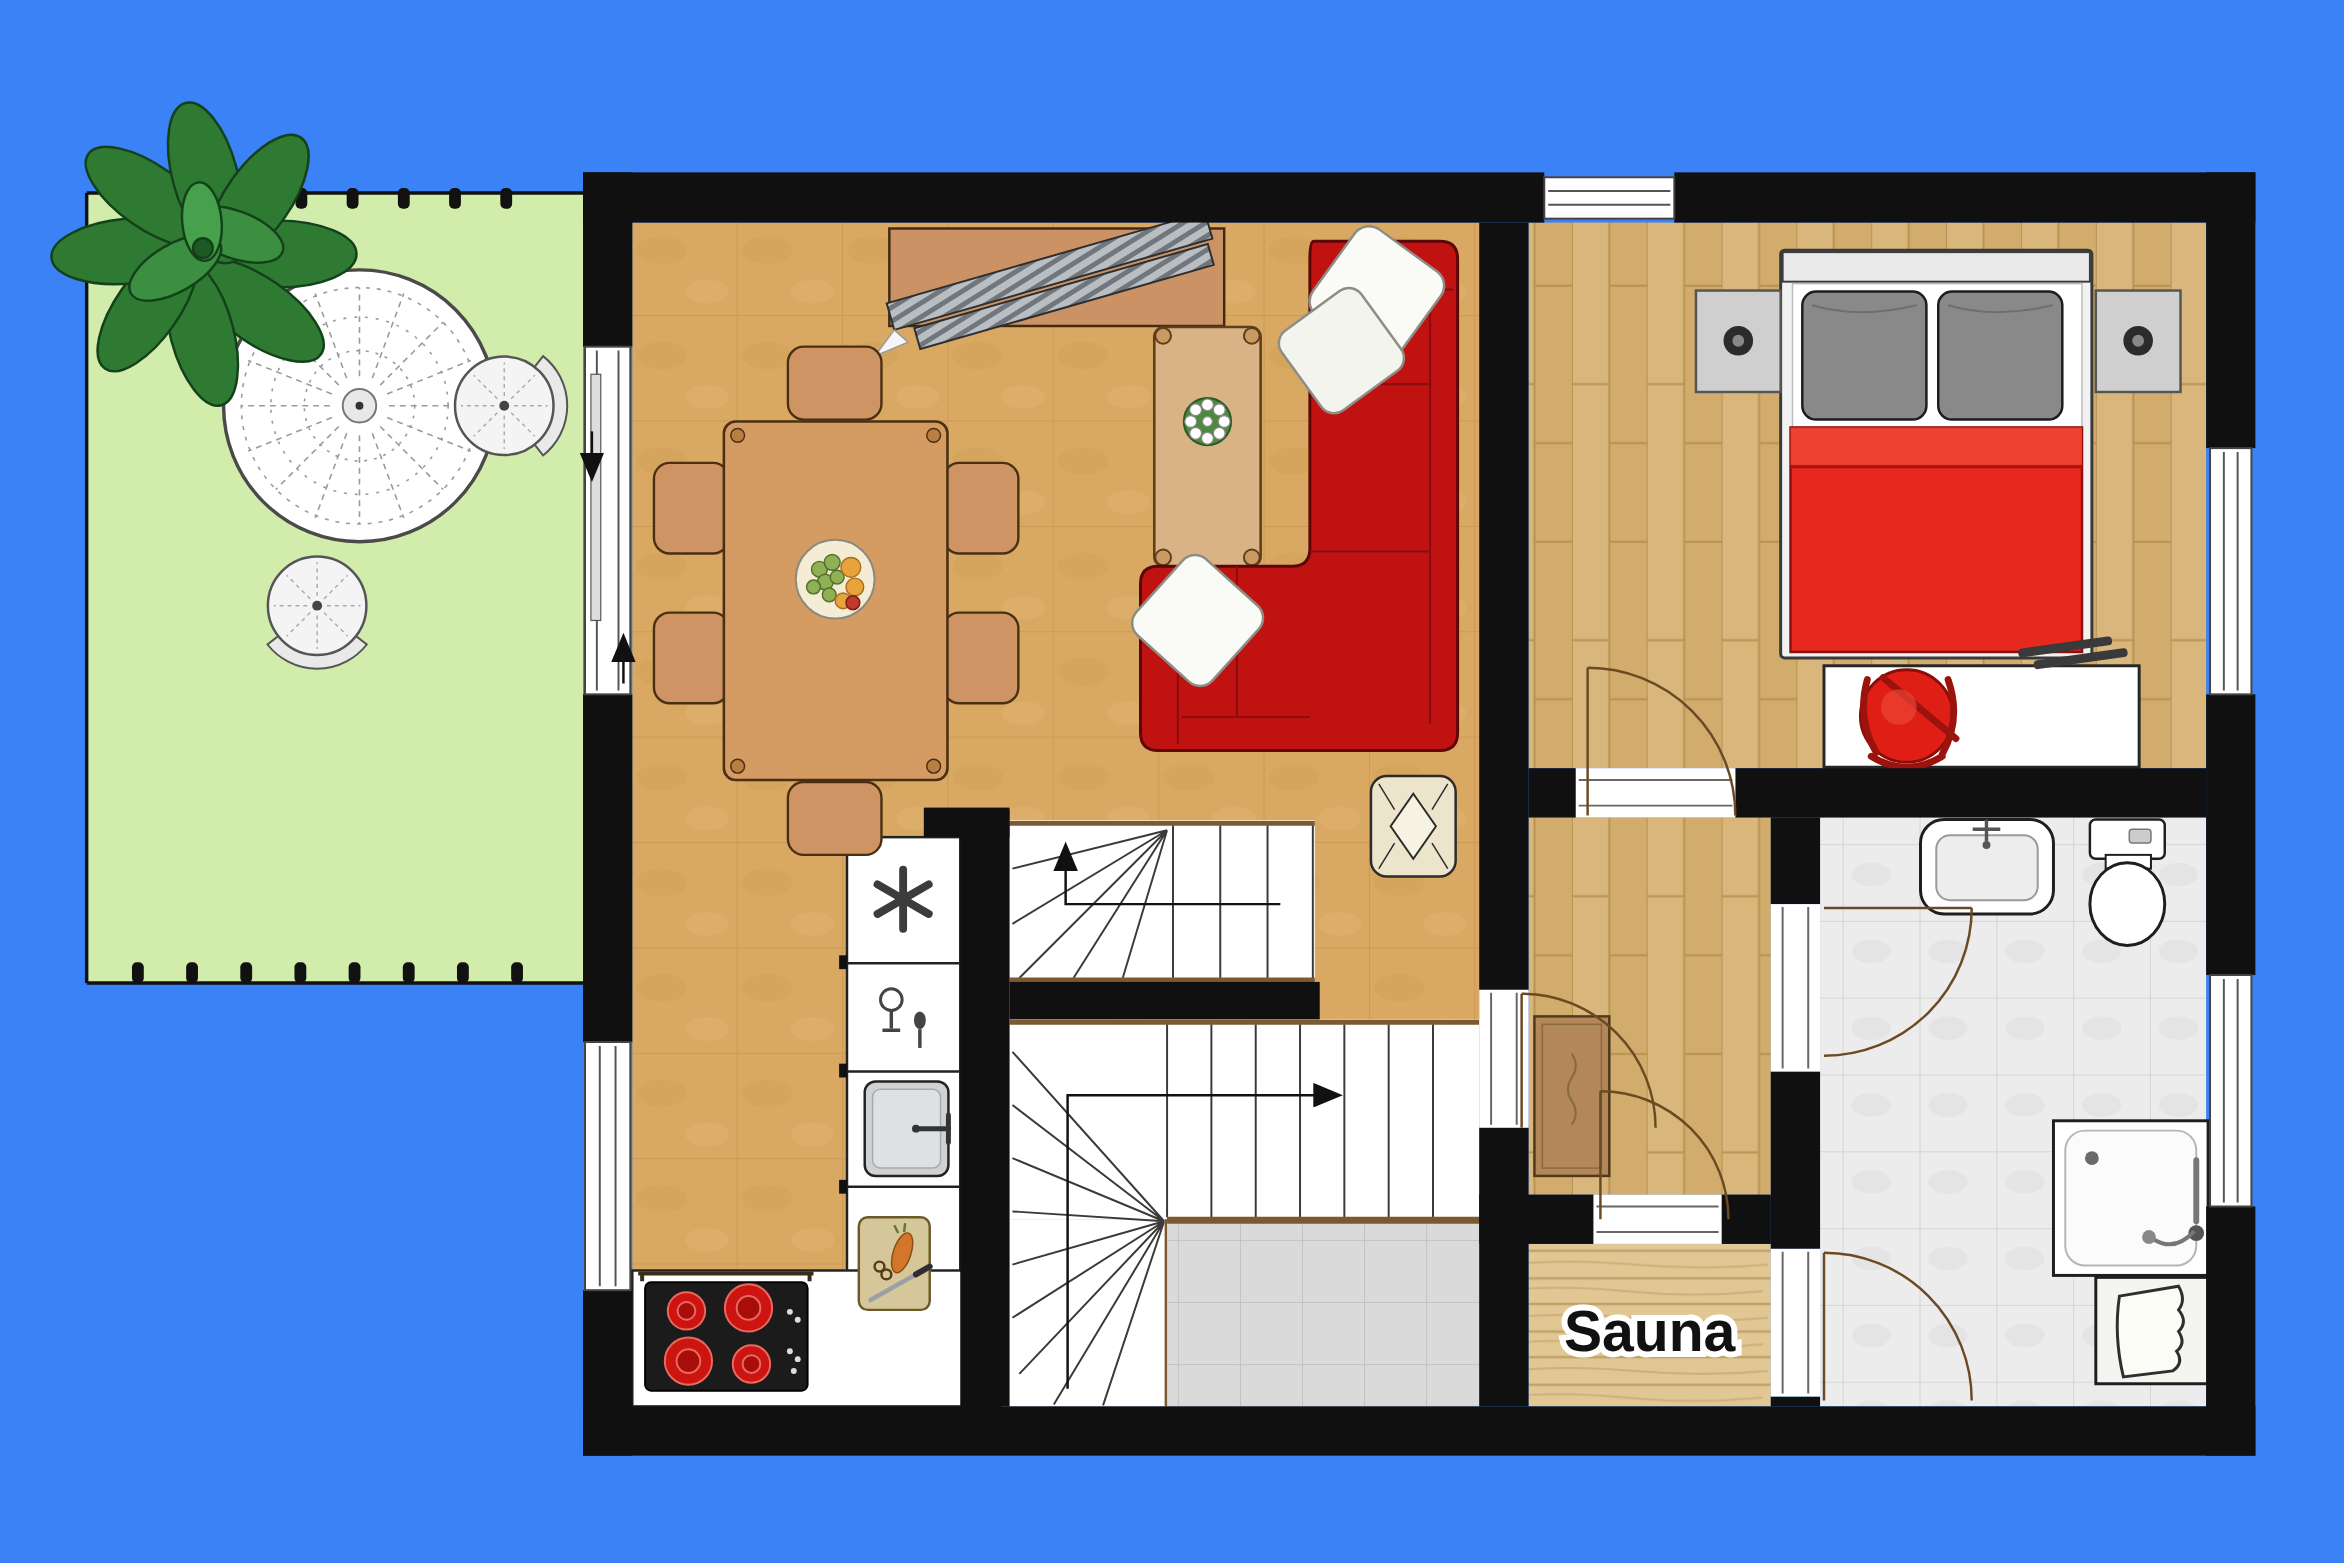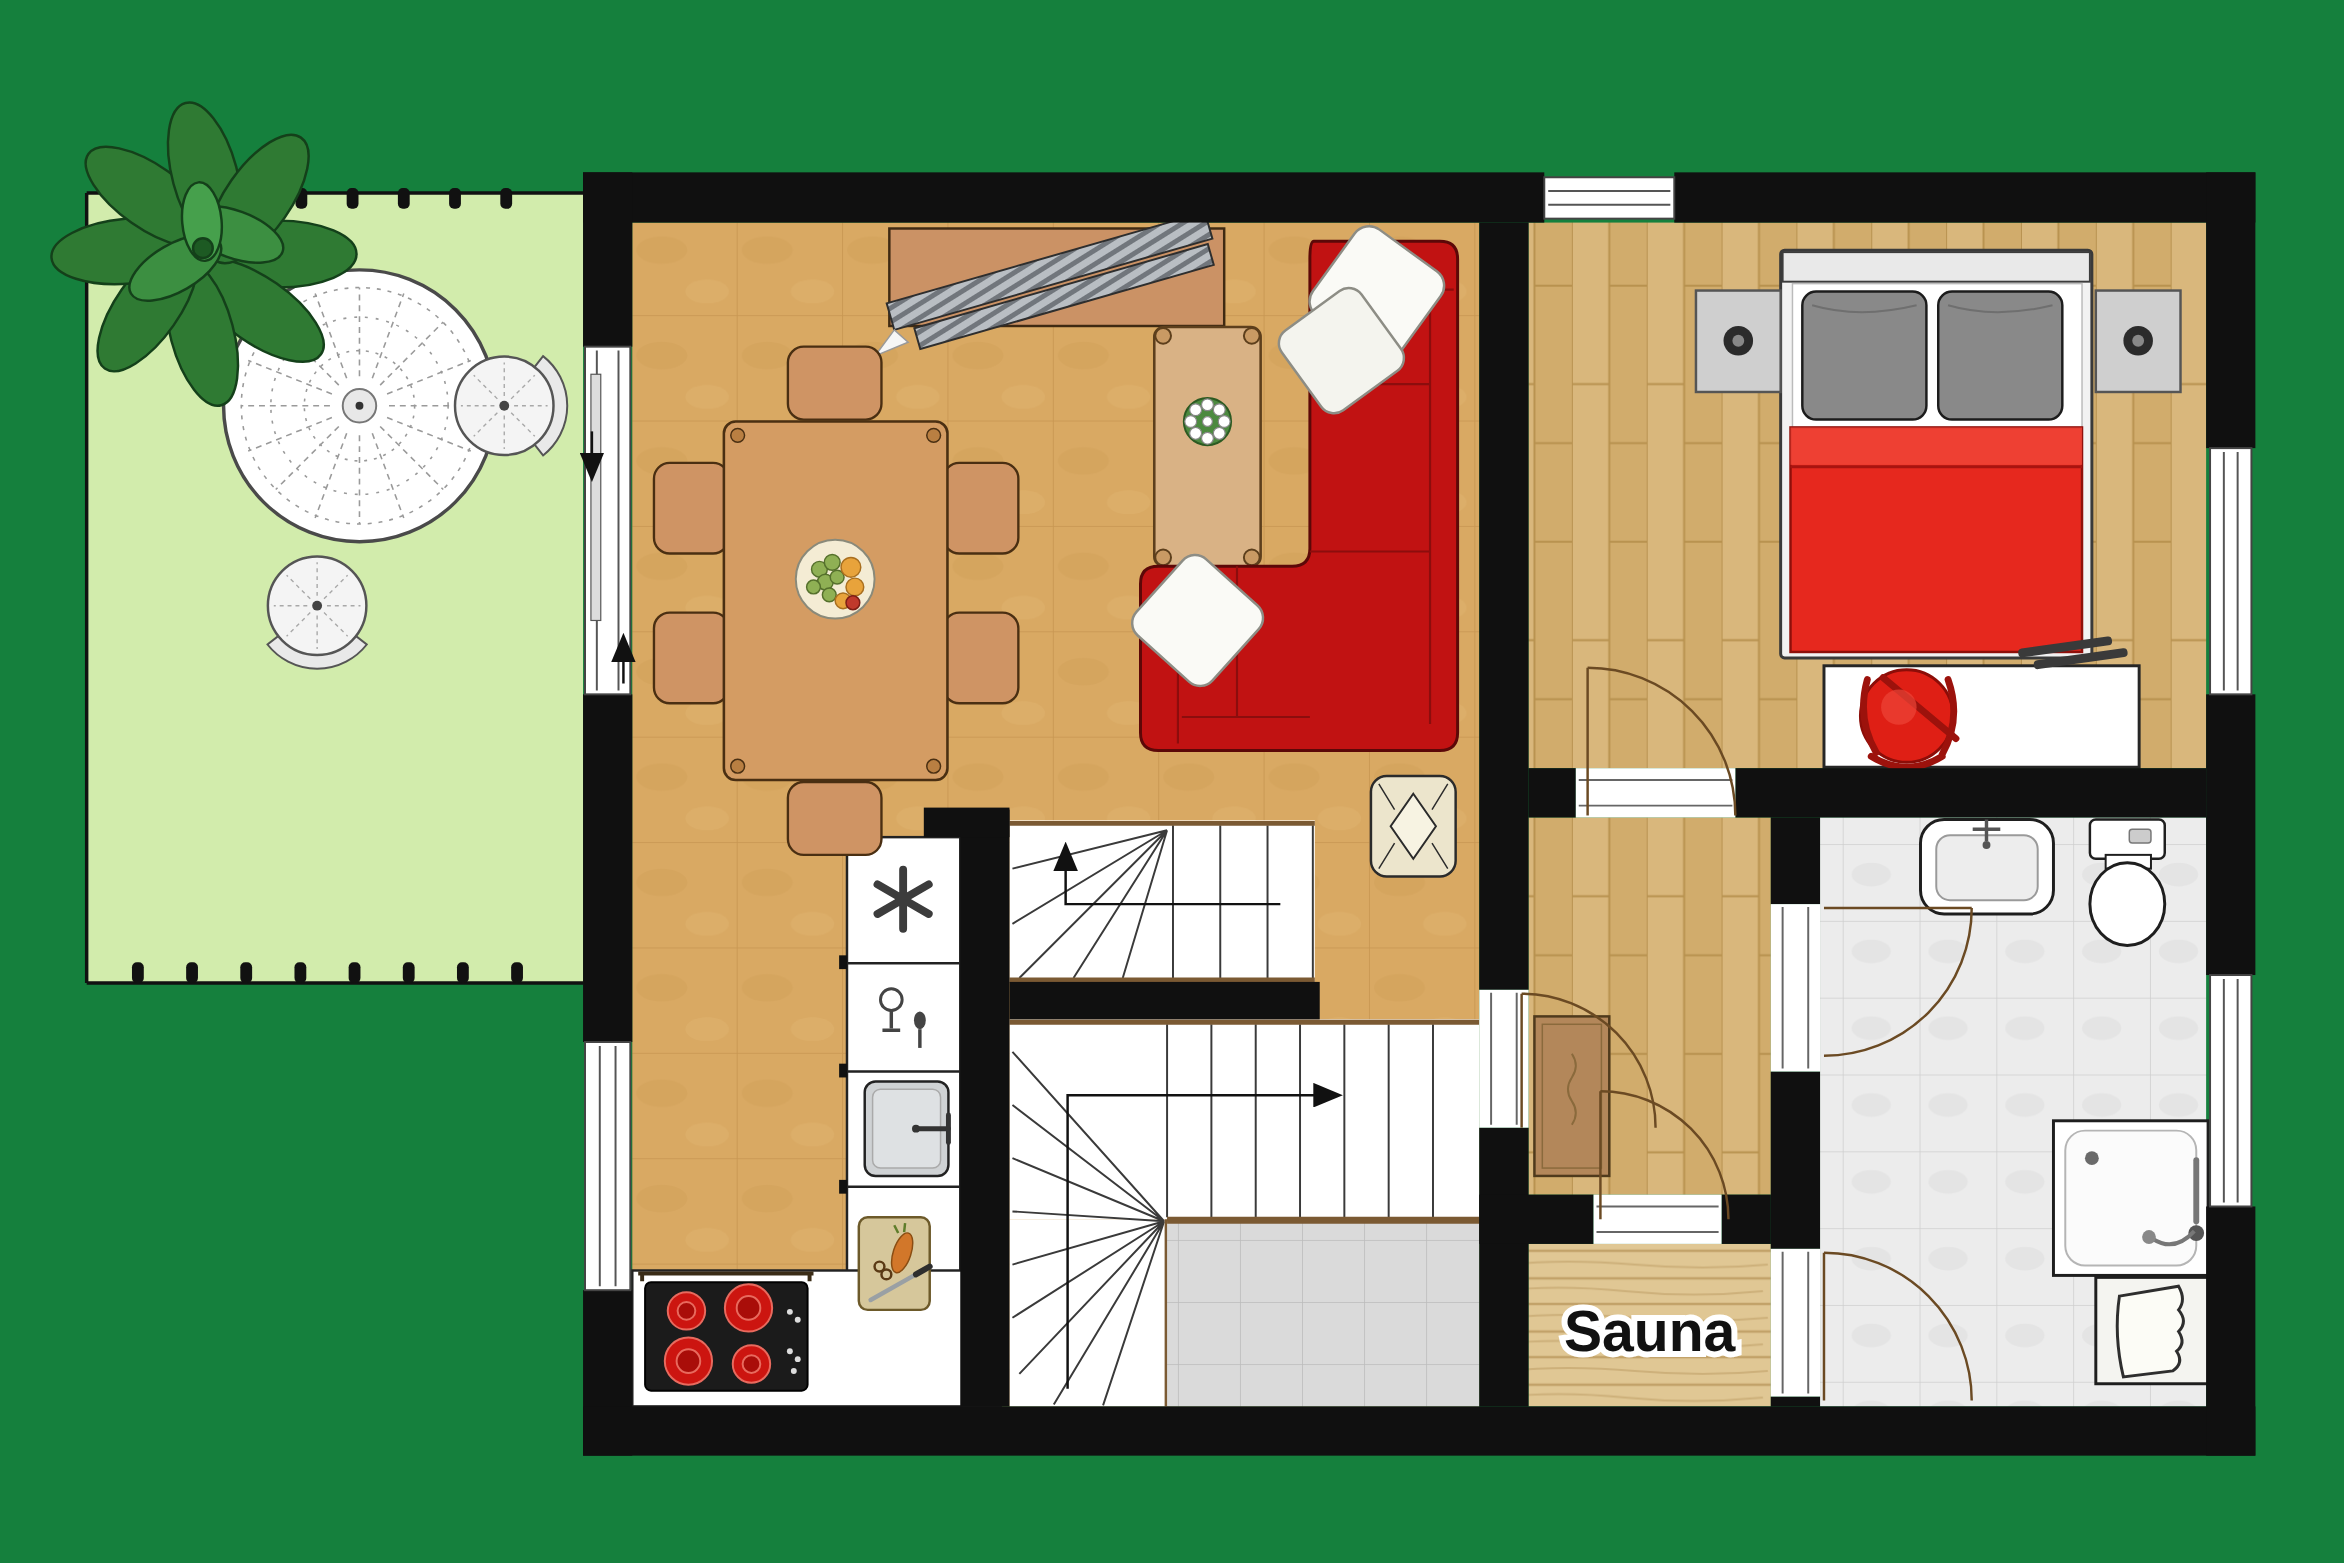--- a/index.html
+++ b/index.html
@@ -1,16 +1,16 @@
 <!DOCTYPE html>
 <html style="--wall: #101010; --terrace-green: #d2ecac; --living-floor-tan: #d9a963; --plank-wood: #d8b679; --sauna-wood: #e0c794; --bath-tile-gray: #ececec; --landing-tile-gray: #d9d9d9; --sofa-red: #c11212; --bed-red: #e6281e; --furniture-wood: #cf9464; --door-arc-brown: #6b4a23;"><head>
 <meta charset="utf-8">
 <style>
   html,body{margin:0;padding:0;background:#fff;}
-  .canvas{position:relative;width:2344px;height:1563px;background:#15803d;overflow:hidden;
+  .canvas{position:relative;width:2344px;height:1563px;background:#3b82f6;overflow:hidden;
           font-family:"Liberation Sans",sans-serif;}
   svg{position:absolute;left:0;top:0;}
   .wall{fill:var(--wall,#101010);}
   .terrace{fill:var(--terrace-green,#d2ecac);}
   .sofa{fill:var(--sofa-red,#c11212);}
   .bedred{fill:var(--bed-red,#e6281e);}
   .sill{fill:#ffffff;}
   .sill-line{stroke:#666;stroke-width:2;fill:none;}
   .step{stroke:#3a3a3a;stroke-width:2;fill:none;}
   .rail{stroke:#7b5a33;stroke-width:5;fill:none;}

